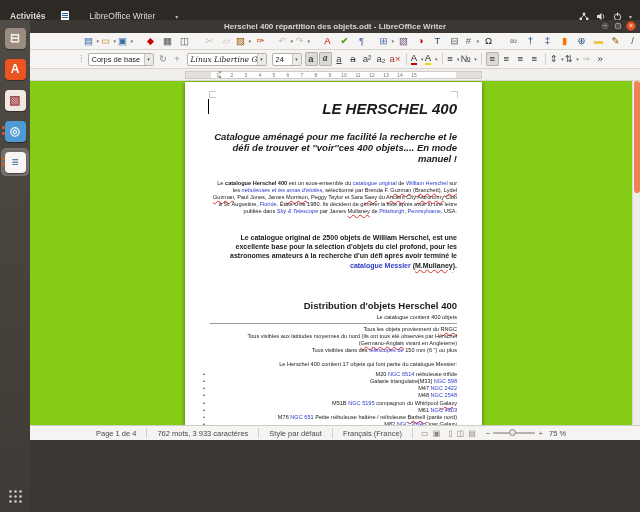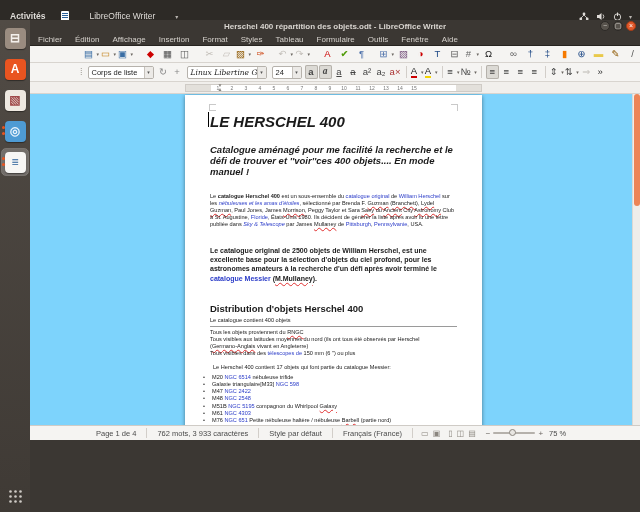--- a/index.html
+++ b/index.html
@@ -76,34 +76,34 @@
   
   .ruler { height:12px; background:#f1efec; position:relative; border-bottom:1px solid #d8d4cf; }
   .ruler .strip { position:absolute; left:155px; top:2px; width:297px; height:8px; background:#fff;
                   border:1px solid #cfcbc6; }
   .ruler .marg { position:absolute; top:0; height:100%; background:#e3e0db; }
   .rnums { position:absolute; left:181px; top:2px; height:8px; display:flex; }
   .rnums span { display:inline-block; width:14px; text-align:center; font-size:5px; color:#777; line-height:8px; }
   .indent-marker { position:absolute; left:186px; top:1px; font-size:5px; color:#8a8680; line-height:4px; text-align:center; width:8px; }
 
   
-  .docarea { flex:1; position:relative; background:#7dd3fc; overflow:hidden; }
+  .docarea { flex:1; position:relative; background:#84cc16; overflow:hidden;text-align:right; }
   .page { position:absolute; left:155px; top:1px; width:297px; height:420px; background:#fff;
           box-shadow:0 1px 4px rgba(0,0,0,.45); padding:14px 25px 0 25px; color:#1b1b1b; }
   .cornermark { position:absolute; top:9px; width:7px; height:7px; }
   .cornermark.tl { left:24px; border-left:1px solid #c9c9c9; border-top:1px solid #c9c9c9; border-left:none; border-bottom:none;
                    border-right:1px solid #c9c9c9; border-top:none; border-bottom:1px solid #c9c9c9; border-right:none;
                    border-top:1px solid #c9c9c9; border-left:1px solid #c9c9c9; }
   .cornermark.tr { right:24px; border-top:1px solid #c9c9c9; border-right:1px solid #c9c9c9; }
   .doc-title { font-size:15px; font-weight:bold; font-style:italic; margin-top:4px; position:relative; }
   .cursor { position:absolute; left:-2px; top:-1px; width:1px; height:15px; background:#000; }
   .doc-subtitle { font-size:9.5px; line-height:11px; font-weight:bold; font-style:italic; margin-top:14px; }
   .body-sm { font-size:5.6px; line-height:7px; margin-top:16px; }
   .body-bold { font-size:7px; line-height:9.2px; font-weight:bold; margin-top:18px; }
-  .h2a { font-size:9.5px; font-weight:bold; margin-top:20px; }
+  .h2a { font-size:9.5px; font-weight:bold; margin-top:30px; }
   .h2b { font-size:10.5px; font-weight:bold; margin-top:24px; border-bottom:1px solid #9a9a9a; padding-bottom:2px; }
   .dist-first { font-size:5.6px; line-height:7px; margin-top:3px; border-bottom:1px solid #9a9a9a; padding-bottom:2px; }
   .dist-lines { margin-top:2px; }
   .dist-lines div { font-size:5.6px; line-height:7px; }
   .intro { font-size:5.6px; margin-top:7px; padding-left:3px; }
   ul.blist { margin-top:4px; list-style:none; }
   ul.blist li { font-size:5.6px; line-height:7.2px; position:relative; padding-left:2px; }
   ul.blist li::before { content:"•"; position:absolute; left:-7px; color:#333; }
   .s-plain {} .s-bold { font-weight:bold; }
   .s-link { color:#2a3bc8; } .s-link-bold { color:#2a3bc8; font-weight:bold; }
@@ -191,34 +191,20 @@
 
     <div class="titlebar">
       <span class="title">Herschel 400 répartition des objets.odt - LibreOffice Writer</span>
       <span class="winbtns">
         <span class="wc">−</span>
         <span class="wc">▢</span>
         <span class="wc close">×</span>
       </span>
     </div>
 
-    <div class="menubar">
-
-    <span>Fichier</span>
-        <span>Édition</span>
-        <span>Affichage</span>
-        <span>Insertion</span>
-        <span>Format</span>
-        <span>Styles</span>
-        <span>Tableau</span>
-        <span>Formulaire</span>
-        <span>Outils</span>
-        <span>Fenêtre</span>
-        <span>Aide</span>
-      </div>
 
     <div class="toolbar tb1">
 
     <span class="tbtn dd">
           <span class="g" style="color: rgb(58, 110, 165);">▤</span>
         </span>
         <span class="tbtn dd">
           <span class="g" style="color: rgb(193, 125, 17);">▭</span>
         </span>
         <span class="tbtn dd">
@@ -309,21 +295,21 @@
           <span class="g" style="color: rgb(143, 89, 2);">✎</span>
         </span>
         <span class="tbtn">
           <span class="g" style="color: rgb(85, 85, 85);">/</span>
         </span>
       </div>
 
     <div class="toolbar tb2">
       <span class="handle">⁞</span>
       <span class="combo" style="width:66px">
-        <span class="val">Corps de liste</span>
+        <span class="val">Corps de base</span>
         <span class="cbtn">▾</span>
       </span>
       <span style="display:contents">
         
       <span class="tbtn">
             <span class="g" style="color: rgb(136, 136, 136);">↻</span>
           </span><span class="tbtn">
             <span class="g" style="color: rgb(136, 136, 136);">+</span>
           </span></span>
       <span class="combo font" style="width:80px">

